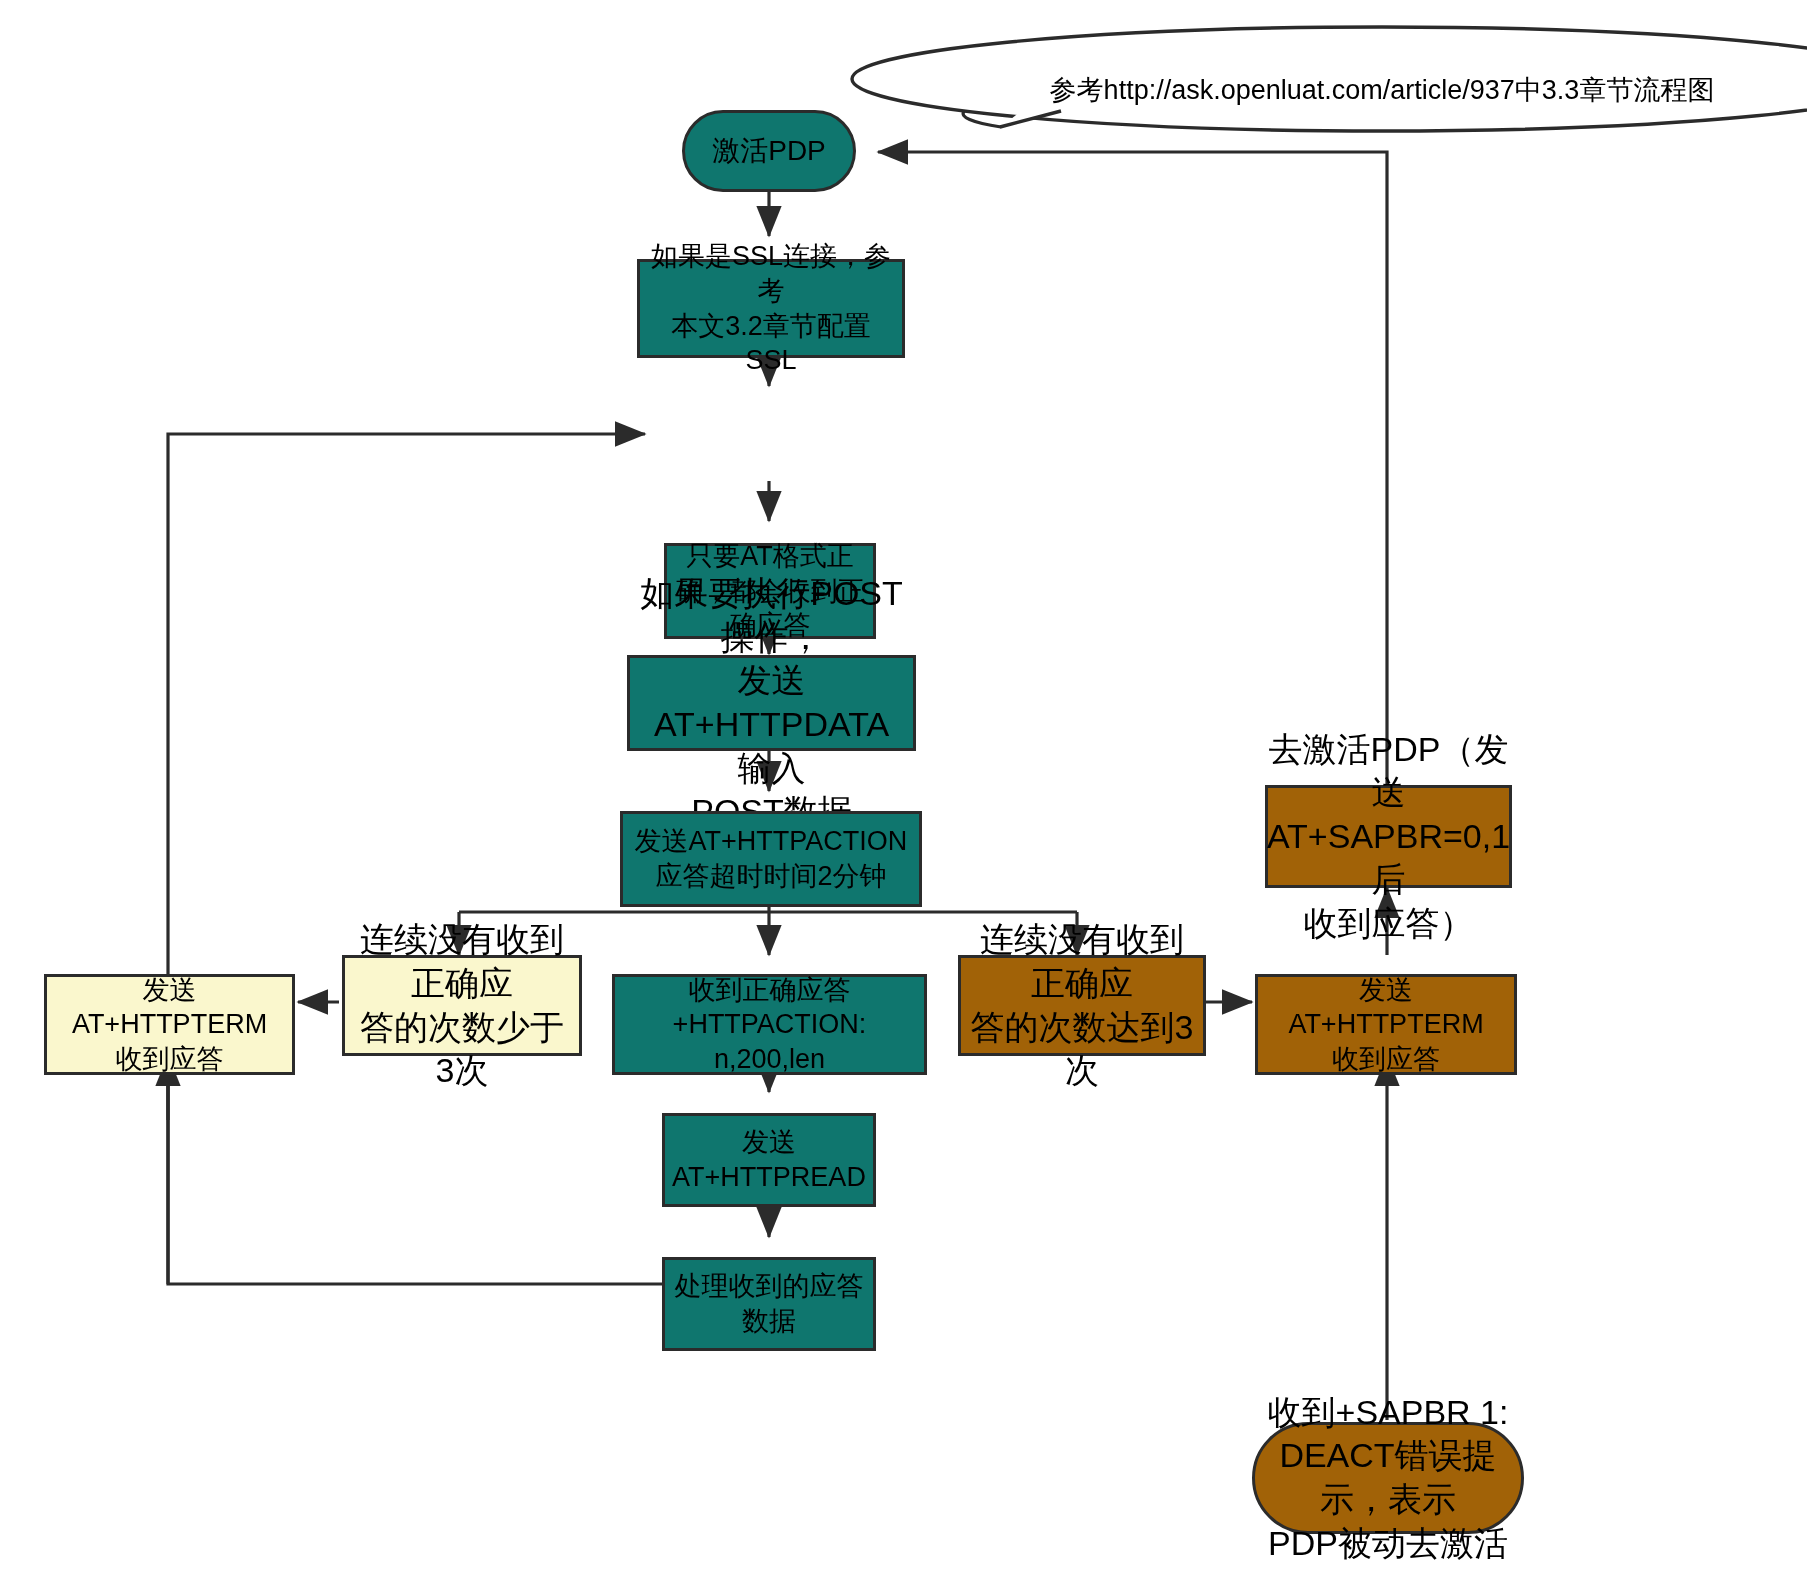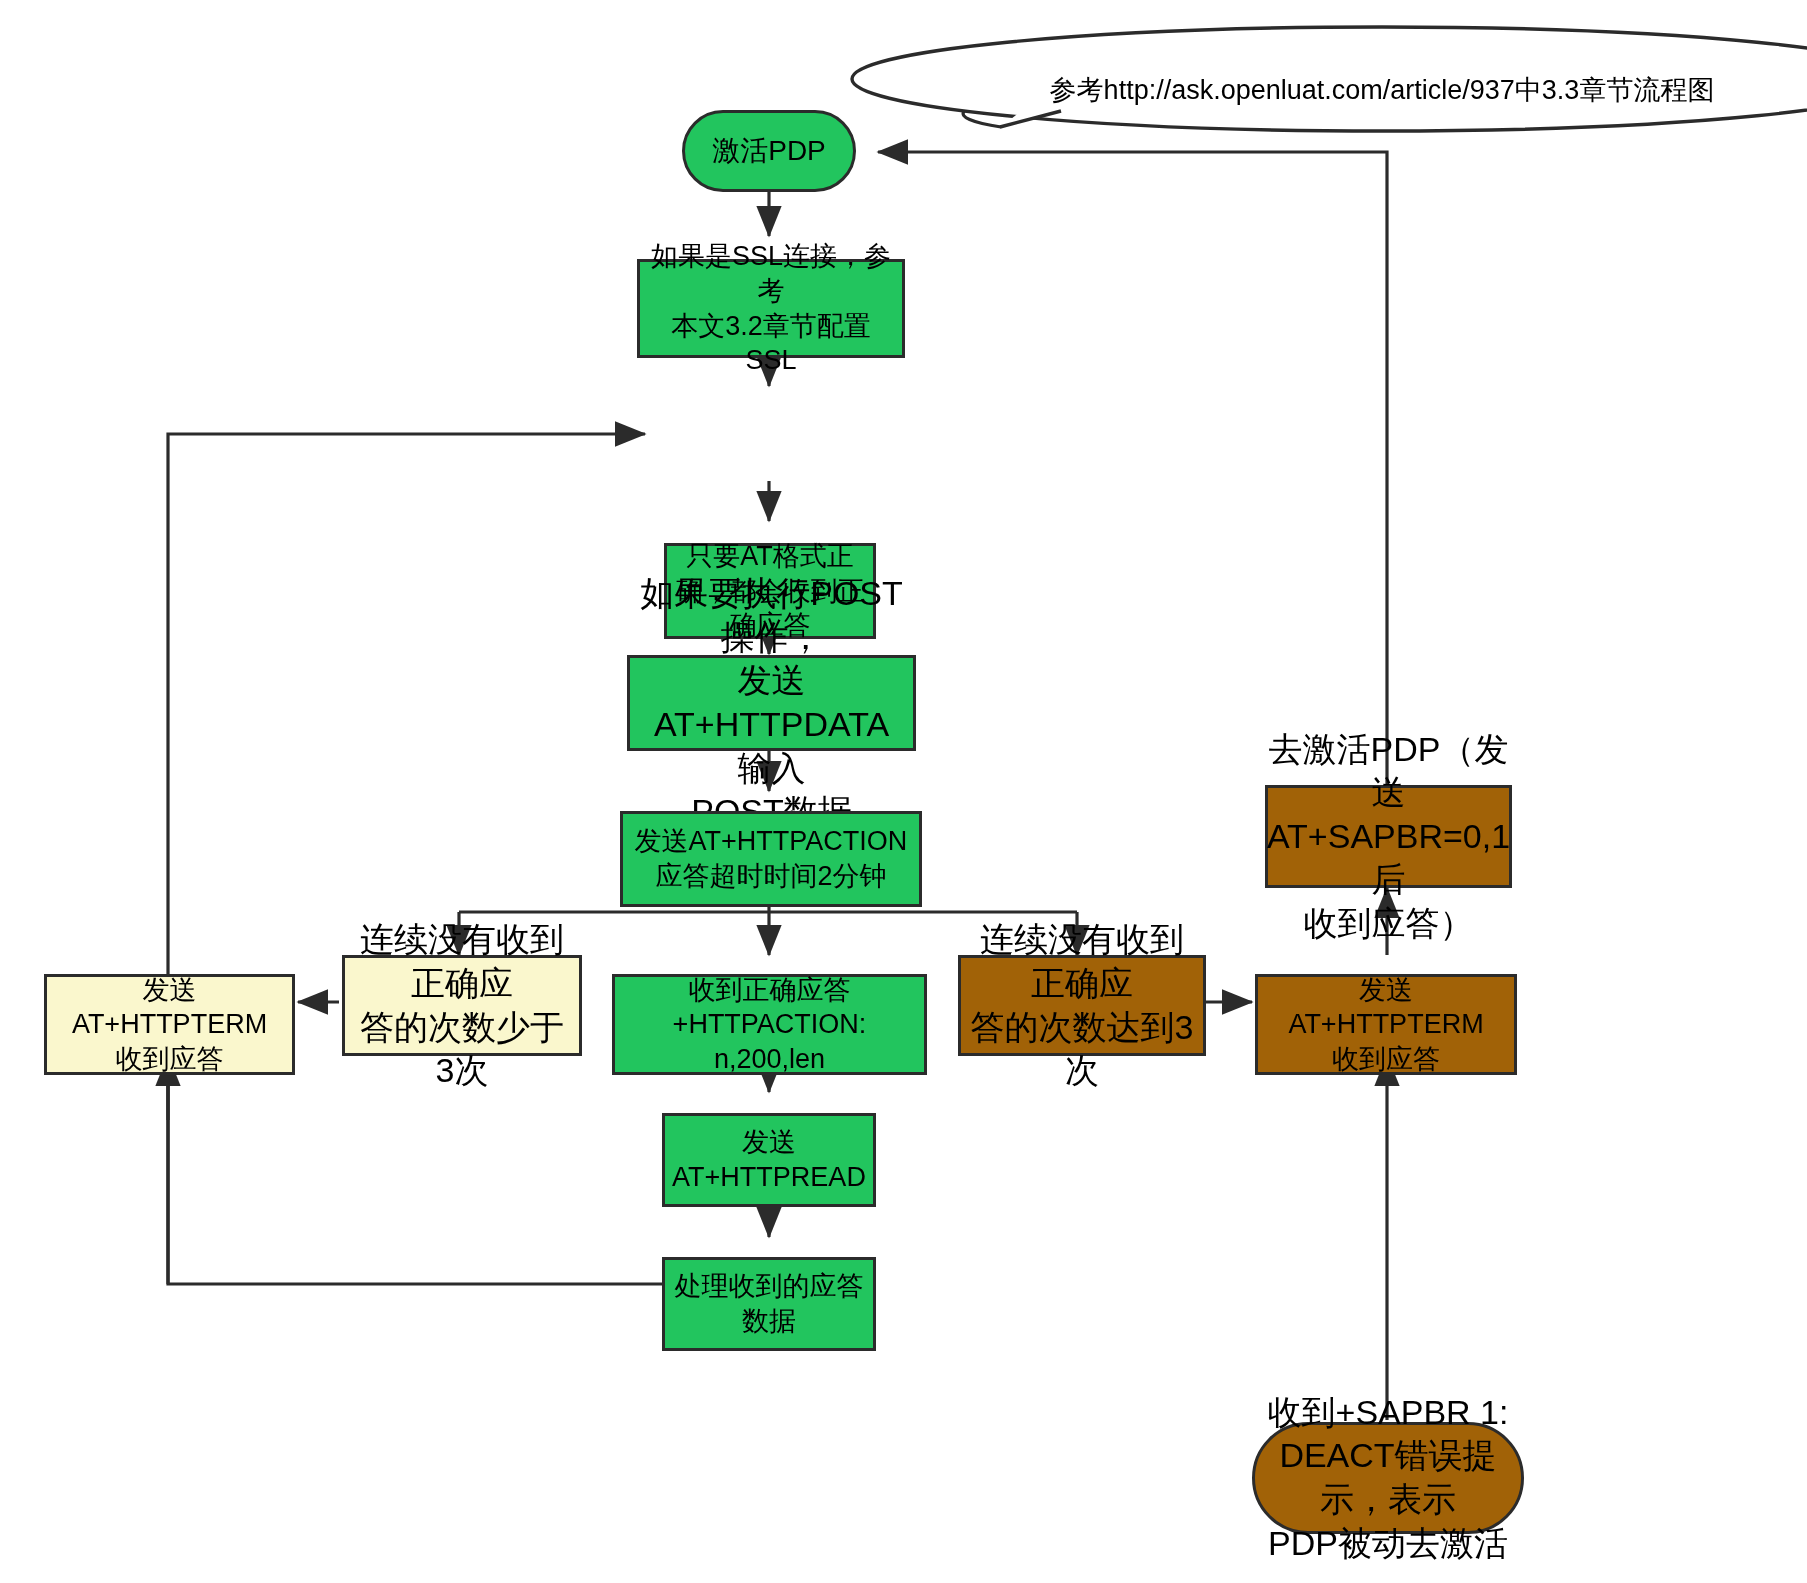--- a/index.html
+++ b/index.html
@@ -28,21 +28,21 @@
     border: 3px solid #2b2b2b;
     display: flex;
     align-items: center;
     justify-content: center;
     text-align: center;
     line-height: 1.28;
     color: #000000;
     white-space: pre-line;
     z-index: 2;
   }
-  .node.green   { background: #22c55e; }
+  .node.green   { background: #0f766e; }
   .node.red     { background: #a16207; }
   .node.cream   { background: #faf7cd; }
   .node.stadium { border-radius: 999px; }
   .node .txt { padding: 2px 8px; }
   .callout {
     position: absolute;
     box-sizing: border-box;
     display: flex;
     align-items: center;
     justify-content: center;

